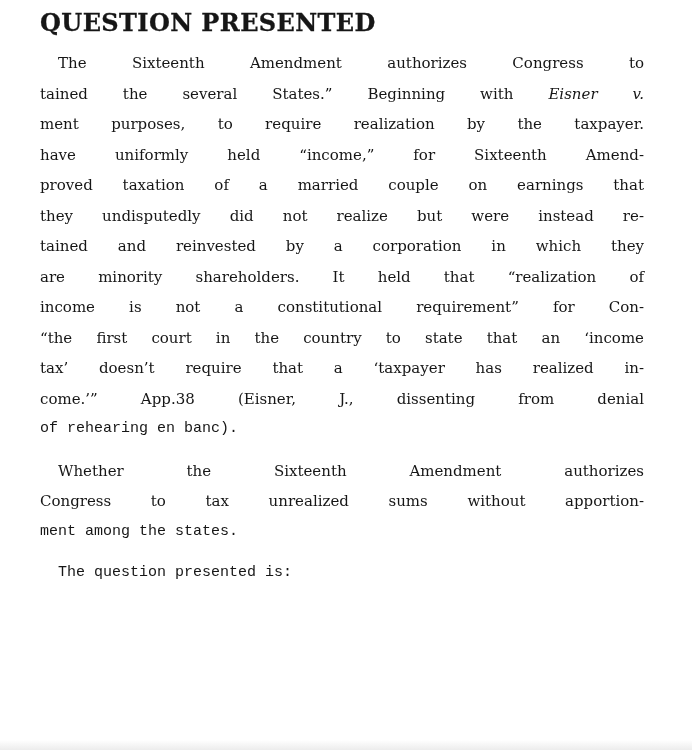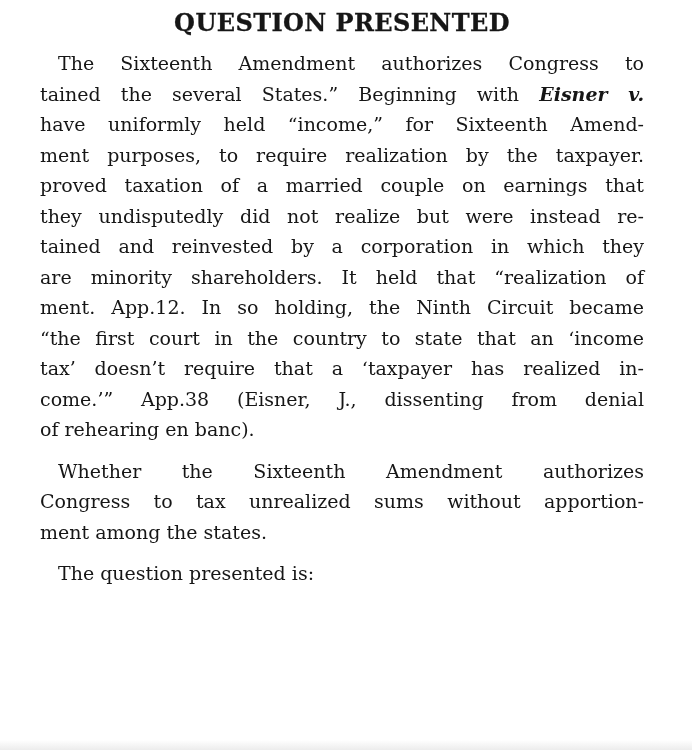--- a/index.html
+++ b/index.html
@@ -15,71 +15,70 @@
     font-family: "DejaVu Serif", "Liberation Serif", serif;
     color: #161616;
   }
   .page {
     padding: 6px 48px 0 40px;
   }
   .doc-title {
     font-size: 24px;
     line-height: 30px;
     font-weight: bold;
-    text-align: center;
     letter-spacing: 0.4px;
     margin: 2px 0 10px 0;
     -webkit-text-stroke: 0.3px #161616;
   }
   .doc-body { }
   .paragraph { margin: 0; }
   .paragraph + .paragraph { margin-top: 11px; }
   .line {
-    font-size: 19px;
+    font-size: 15px;
     line-height: 30.5px;
     text-align: justify;
     text-align-last: justify;
     white-space: normal;
   }
   .line.last {
     text-align-last: left;
+    font-family: Liberation Mono, monospace;
   }
   .line.indent {
     text-indent: 18px;
   }
   .italic {
     font-style: italic;
-    font-weight: bold;
   }
   .bottom-fade {
     position: absolute;
     left: 0;
     right: 0;
     bottom: 0;
     height: 10px;
     background: linear-gradient(180deg, rgba(255,255,255,0) 0%, #ececec 100%);
     pointer-events: none;
   }
 </style>
 </head>
 <body>
 
 <div class="page">
   <div class="doc-title">QUESTION PRESENTED</div>
   <div class="doc-body" id="doc-body">
       <div class="paragraph">
         <div class="line indent"><span>The Sixteenth Amendment authorizes Congress to</span></div>
         <div class="line"><span>tained the several States.” Beginning with </span><span class="italic">Eisner v.</span></div>
+        <div class="line"><span>ment purposes, to require realization by the taxpayer.</span></div>
         <div class="line"><span>have uniformly held “income,” for Sixteenth Amend-</span></div>
-        <div class="line"><span>ment purposes, to require realization by the taxpayer.</span></div>
         <div class="line"><span>proved taxation of a married couple on earnings that</span></div>
         <div class="line"><span>they undisputedly did not realize but were instead re-</span></div>
         <div class="line"><span>tained and reinvested by a corporation in which they</span></div>
         <div class="line"><span>are minority shareholders. It held that “realization of</span></div>
-        <div class="line"><span>ment. App.12. In so holding, the Ninth Circuit became</span></div>
+        <div class="line"><span>income is not a constitutional requirement” for Con-</span></div>
         <div class="line"><span>“the first court in the country to state that an ‘income</span></div>
         <div class="line"><span>tax’ doesn’t require that a ‘taxpayer has realized in-</span></div>
         <div class="line"><span>come.’” App.38 (Eisner, J., dissenting from denial</span></div>
         <div class="line last"><span>of rehearing en banc).</span></div>
       </div>
       <div class="paragraph">
         <div class="line indent"><span>Whether the Sixteenth Amendment authorizes</span></div>
         <div class="line"><span>Congress to tax unrealized sums without apportion-</span></div>
         <div class="line last"><span>ment among the states.</span></div>
       </div>

